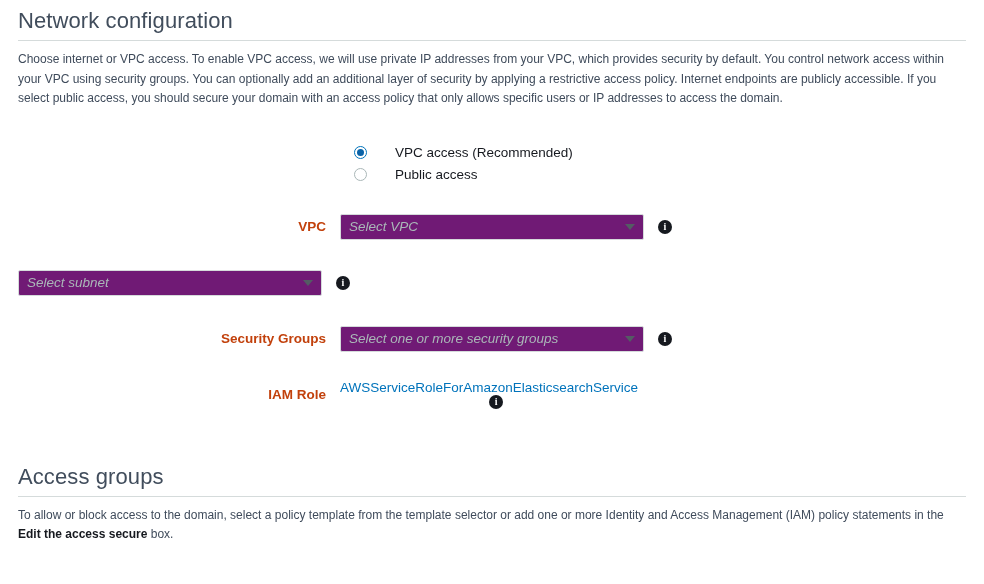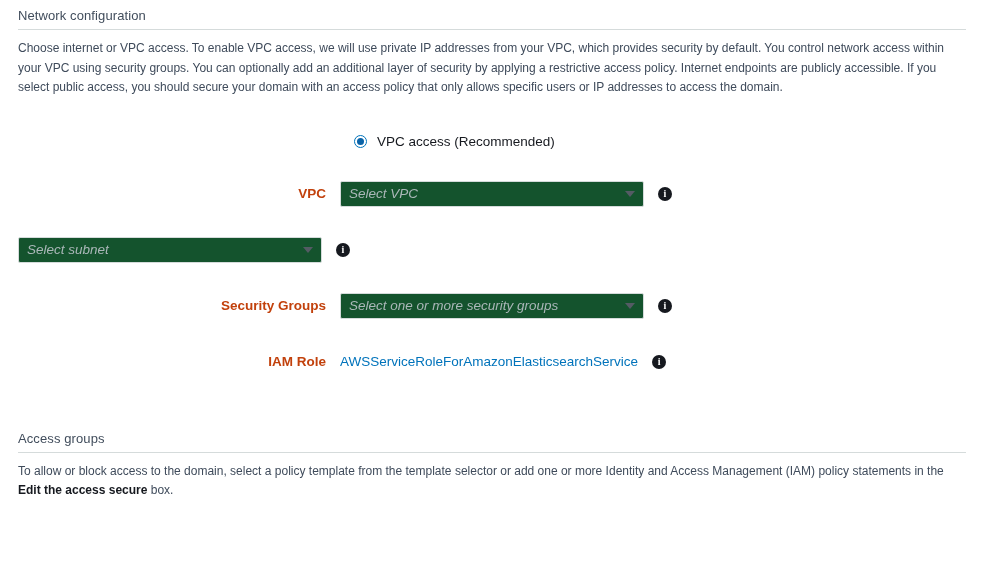--- a/index.html
+++ b/index.html
@@ -18,21 +18,21 @@
     width: 984px;
     height: 584px;
     padding: 0;
   }
 
   
   .section {
     padding: 0 18px;
   }
   .section-title {
-    font-size: 13px;
+    font-size: 22px;
     font-weight: 400;
     color: #414d5c;
     letter-spacing: 0.1px;
     margin: 0;
     padding-top: 8px;
     padding-bottom: 6px;
   }
   .section-rule {
     height: 1px;
     background: #d5dbdb;
@@ -85,20 +85,21 @@
     width: 7px;
     height: 7px;
     border-radius: 50%;
     background: #0a63a8;
   }
   .radio-label {
     font-size: 13.5px;
     color: #16191f;
     line-height: 19px;
     white-space: nowrap;
+    margin-left: 18px;
   }
 
   
   .form-row {
     display: flex;
     align-items: center;
     height: 26px;
     margin-top: 30px;
   }
   .form-label {
@@ -108,21 +109,21 @@
     font-weight: bold;
     color: #c2410c;
     padding-right: 14px;
     white-space: nowrap;
   }
   .select {
     width: 304px;
     height: 26px;
     border: 1px solid #d5dbdb;
     border-radius: 2px;
-    background: #14532d;
+    background: #701a75;
     display: flex;
     align-items: center;
     padding: 0 6px 0 8px;
     position: relative;
   }
   .select-placeholder {
     font-size: 13.5px;
     font-style: italic;
     color: #aab7b8;
     flex: 1 1 auto;
@@ -155,20 +156,21 @@
   }
   .role-link {
     font-size: 13.5px;
     color: #0073bb;
     text-decoration: none;
     white-space: nowrap;
   }
   .role-value-wrap {
     display: flex;
     align-items: center;
+    flex-direction: column;
   }
 
   
   .access-section {
     margin-top: 48px;
   }
 </style>
 </head>
 <body>
 
@@ -177,20 +179,24 @@
   <div class="section">
     <h2 class="section-title">Network configuration</h2>
     <div class="section-rule"></div>
     <p class="body-text">Choose internet or VPC access. To enable VPC access, we will use private IP addresses from your VPC, which provides security by default. You control network access within your VPC using security groups. You can optionally add an additional layer of security by applying a restrictive access policy. Internet endpoints are publicly accessible. If you select public access, you should secure your domain with an access policy that only allows specific users or IP addresses to access the domain.</p>
 
     <div class="radio-group">
       <div class="radio-row">
         <span class="radio checked"></span>
         <span class="radio-label">VPC access (Recommended)</span>
       </div>
+      <div class="radio-row">
+        <span class="radio"></span>
+        <span class="radio-label">Public access</span>
+      </div>
     </div>
 
     <div class="form-row">
       <div class="form-label">VPC</div>
       <div class="select">
         <span class="select-placeholder">Select VPC</span>
         <span class="caret"></span>
       </div>
       <div class="info-icon">i</div>
     </div>

